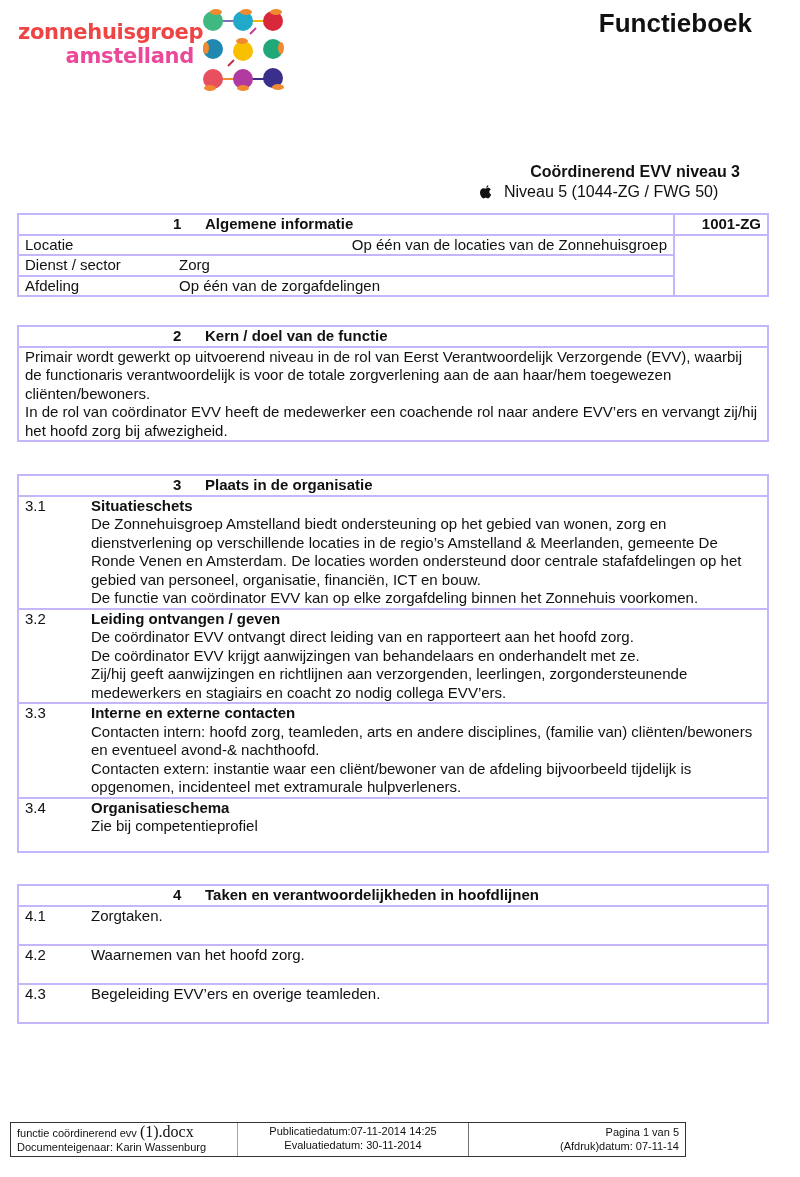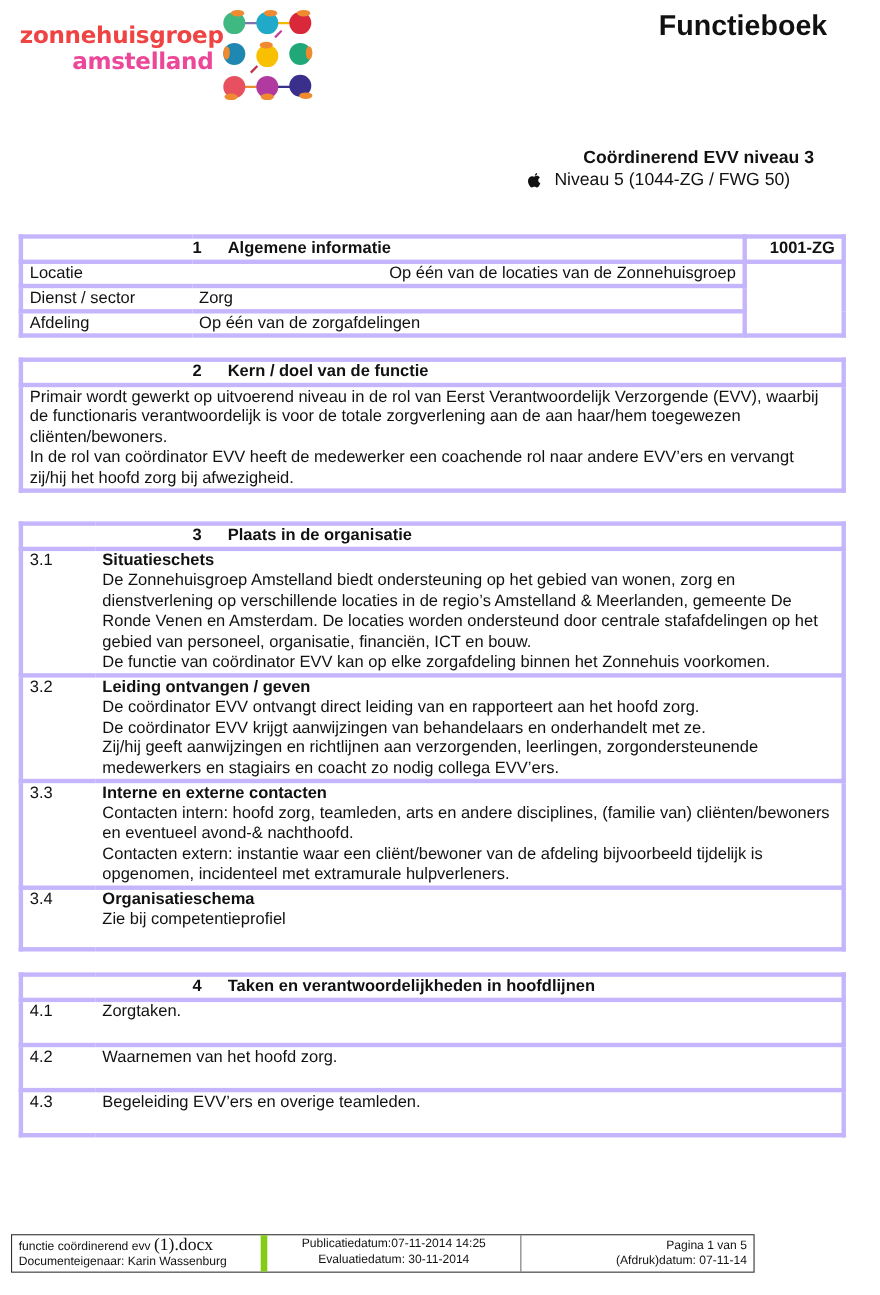--- a/index.html
+++ b/index.html
@@ -5,33 +5,33 @@
   html, body { margin: 0; padding: 0; background: #ffffff; }
   body { width: 800px; height: 1177px; position: relative; overflow: hidden;
          font-family: "Liberation Sans", sans-serif; color: #111; }
   .logo { position: absolute; left: 18px; top: 4px; width: 270px; height: 88px; }
   .logo-text { position: absolute; left: 0; top: 16px; }
   .logo-line1 { display:block; font-family: "DejaVu Sans", sans-serif; font-weight: bold; color: #ef4444; font-size: 21px; letter-spacing: -0.3px; line-height: 24px; text-align: right; }
   .logo-line2 { display:block; font-family: "DejaVu Sans", sans-serif; font-weight: bold; color: #ec4899; font-size: 21px; text-align: right; width: 176px; line-height: 24px; letter-spacing: -0.3px;}
   .logo-dots { position: absolute; left: 180px; top: 0; width: 90px; height: 88px; }
   .book-title { position: absolute; right: 48px; top: 8px; font-weight: bold; font-size: 26px; }
   .func-block { position: absolute; left: 478px; top: 134px; width: 262px; font-size: 16px; line-height: 20px; }
-  .func-title { font-weight: bold; text-align: right; display:block; }
+  .func-title { font-weight: bold; text-align: right; display:block;margin-top:28px; }
   .func-level { display: flex; align-items: center; gap: 10px; }
   .func-level .bullet { width: 16px; height: 16px; display:inline-block; }
   table.sec { position: absolute; left: 17px; width: 752px; border-collapse: collapse; font-size: 15px; line-height: 18.5px; }
-  table.sec td { border: 4px solid #c4b5fd; padding: 0 6px; vertical-align: top; }
+  table.sec td { border: 2px solid #c4b5fd; padding: 0 6px; vertical-align: top; }
   table.sec td.num { width: 54px; }
   .hdr { font-weight: bold; }
   .hdr .hn { display:inline-block; width: 32px; }
   .nob-top td { border-top: none; }
   .nob-bot td { border-bottom: none; }
   .inner td { border-top: none; border-bottom: none; }
   .footer { position: absolute; left: 10px; top: 1122px; width: 674px; border: 1px solid #333; display: flex; font-size: 11px; line-height: 14px; }
-  .footer .c1 { width: 214px; padding: 2px 6px; border-right: 6px solid #84cc16; }
+  .footer .c1 { width: 214px; padding: 2px 6px; border-right: 1px solid #84cc16; }
   .footer .c2 { width: 222px; padding: 1px 4px; border-right: 1px solid #737373; text-align: center; }
   .footer .c3 { flex: 1; padding: 2px 6px; text-align: right; }
   .serif { font-family: "Liberation Serif", serif; font-size: 16px; }
 </style>
 </head>
 <body>
 
 <div class="logo">
   <div class="logo-text">
     <span class="logo-line1">zonnehuisgroep</span>

